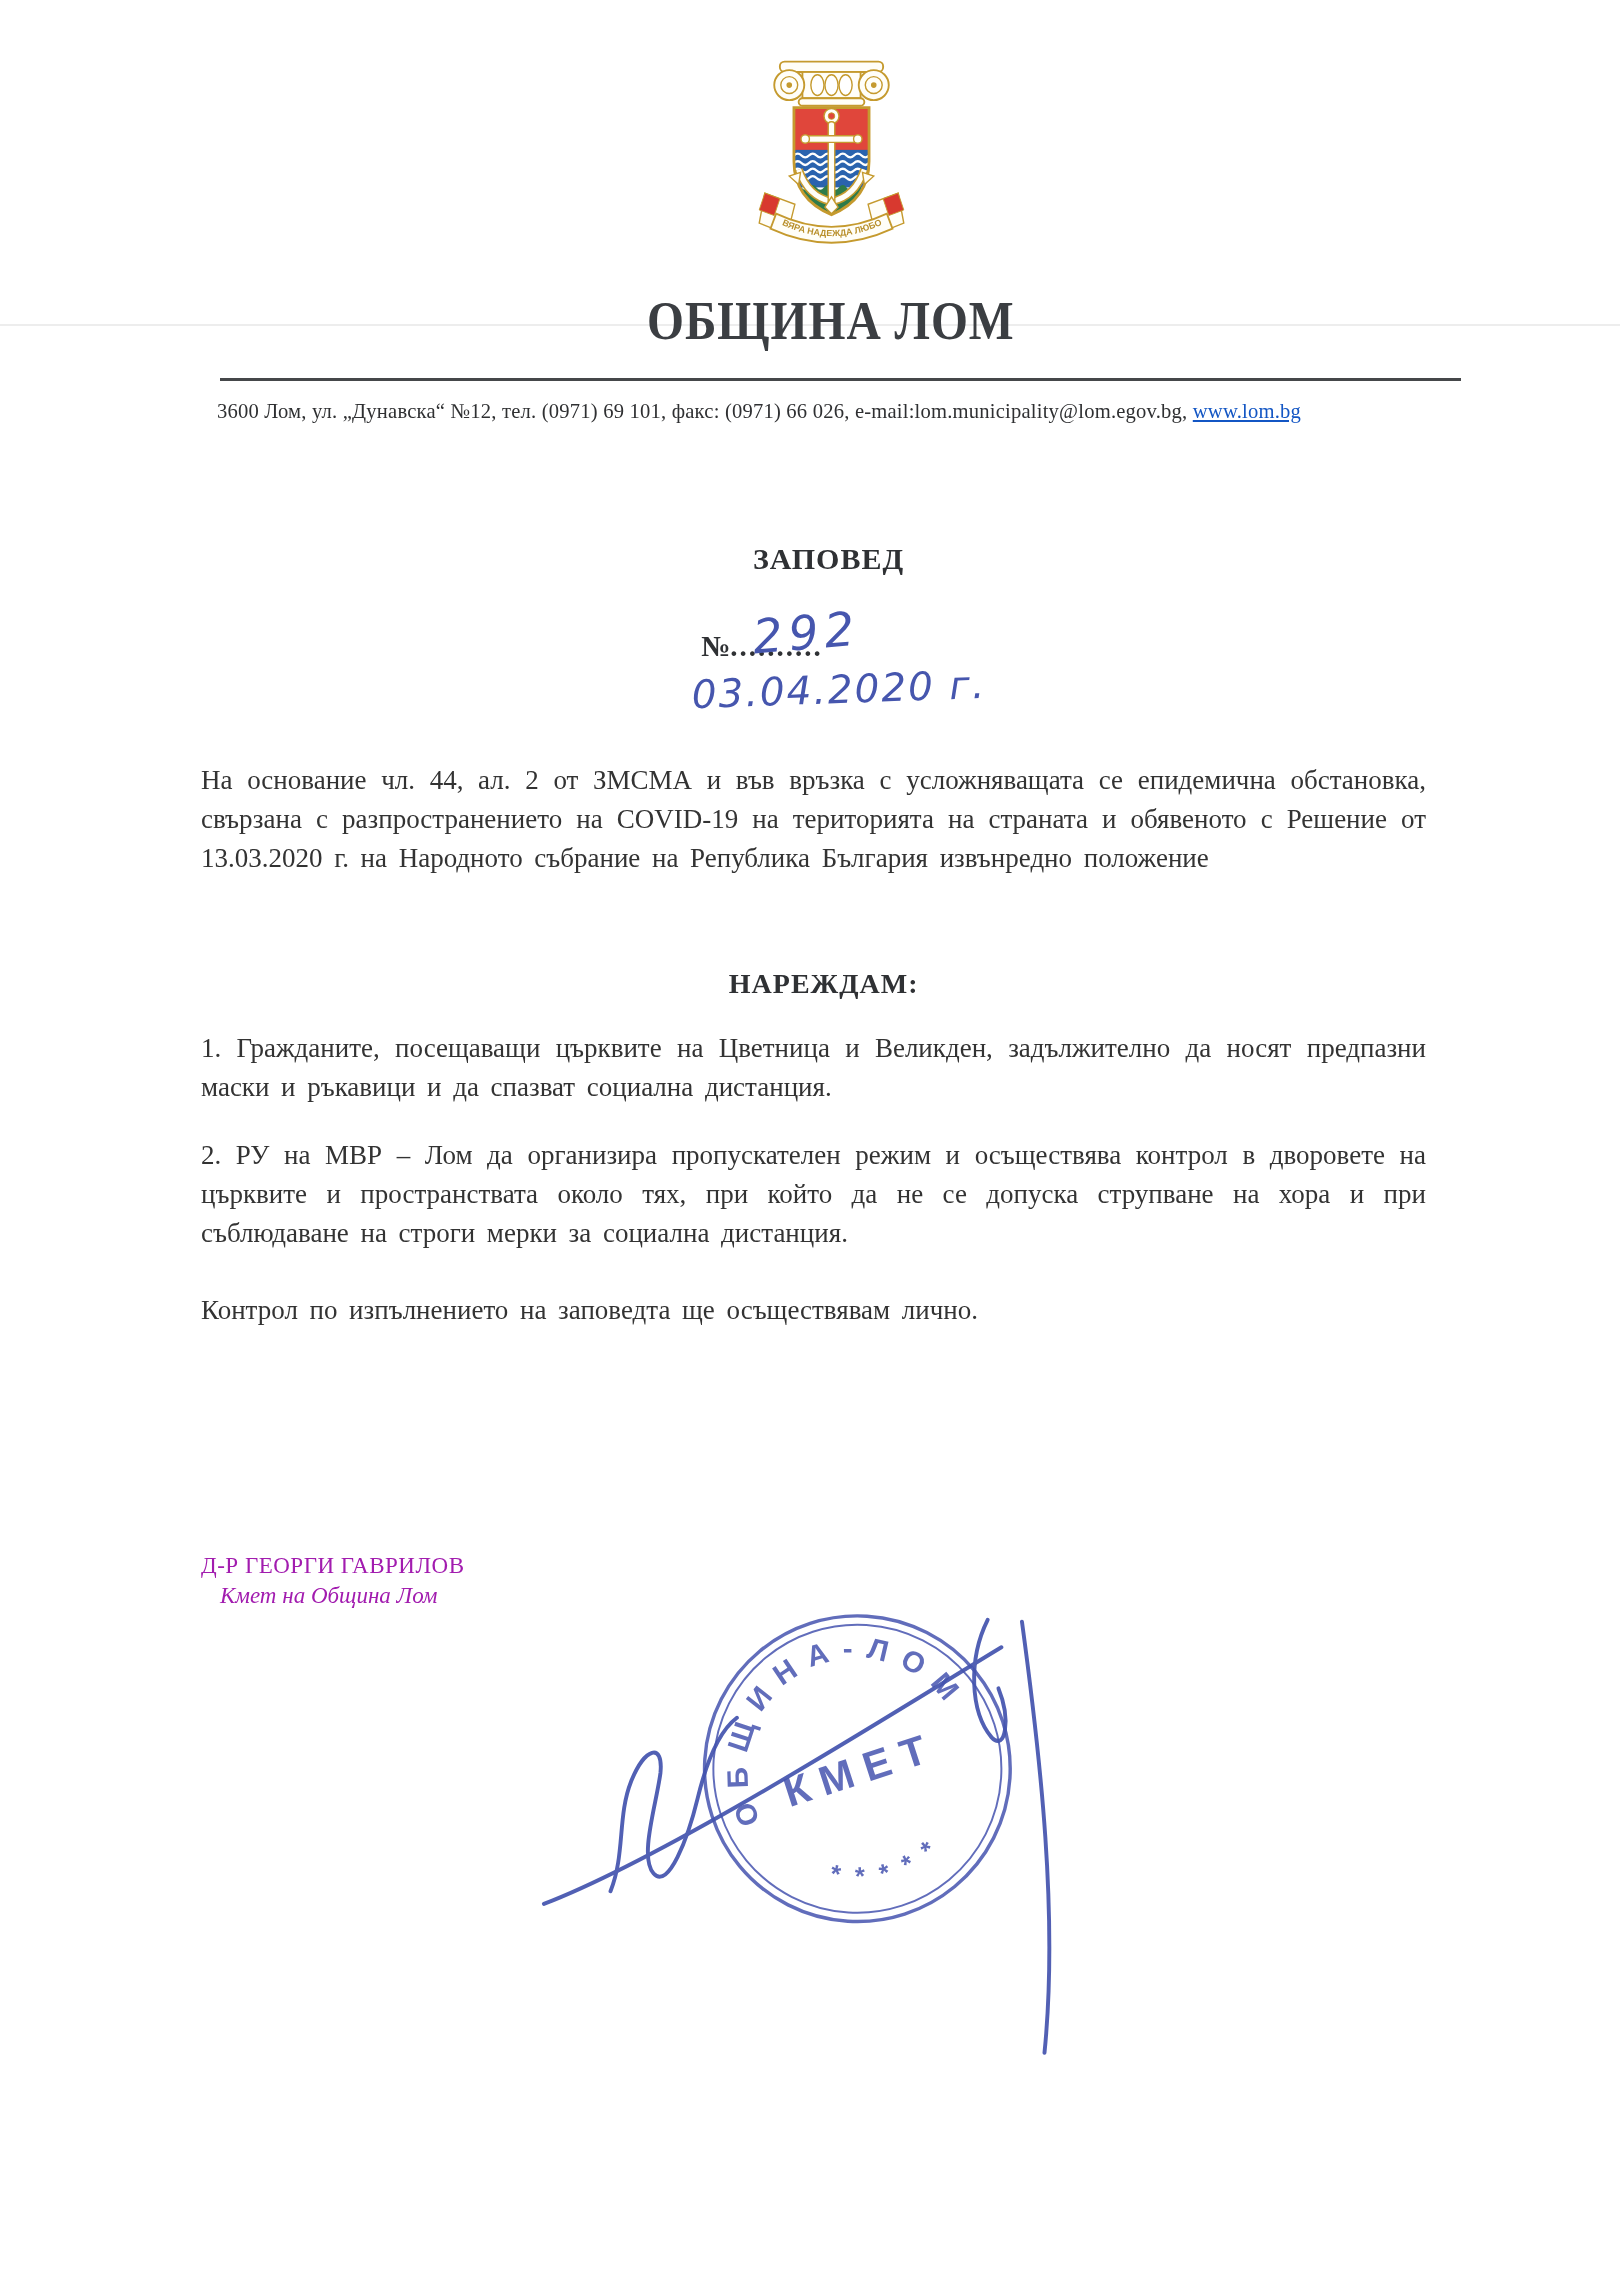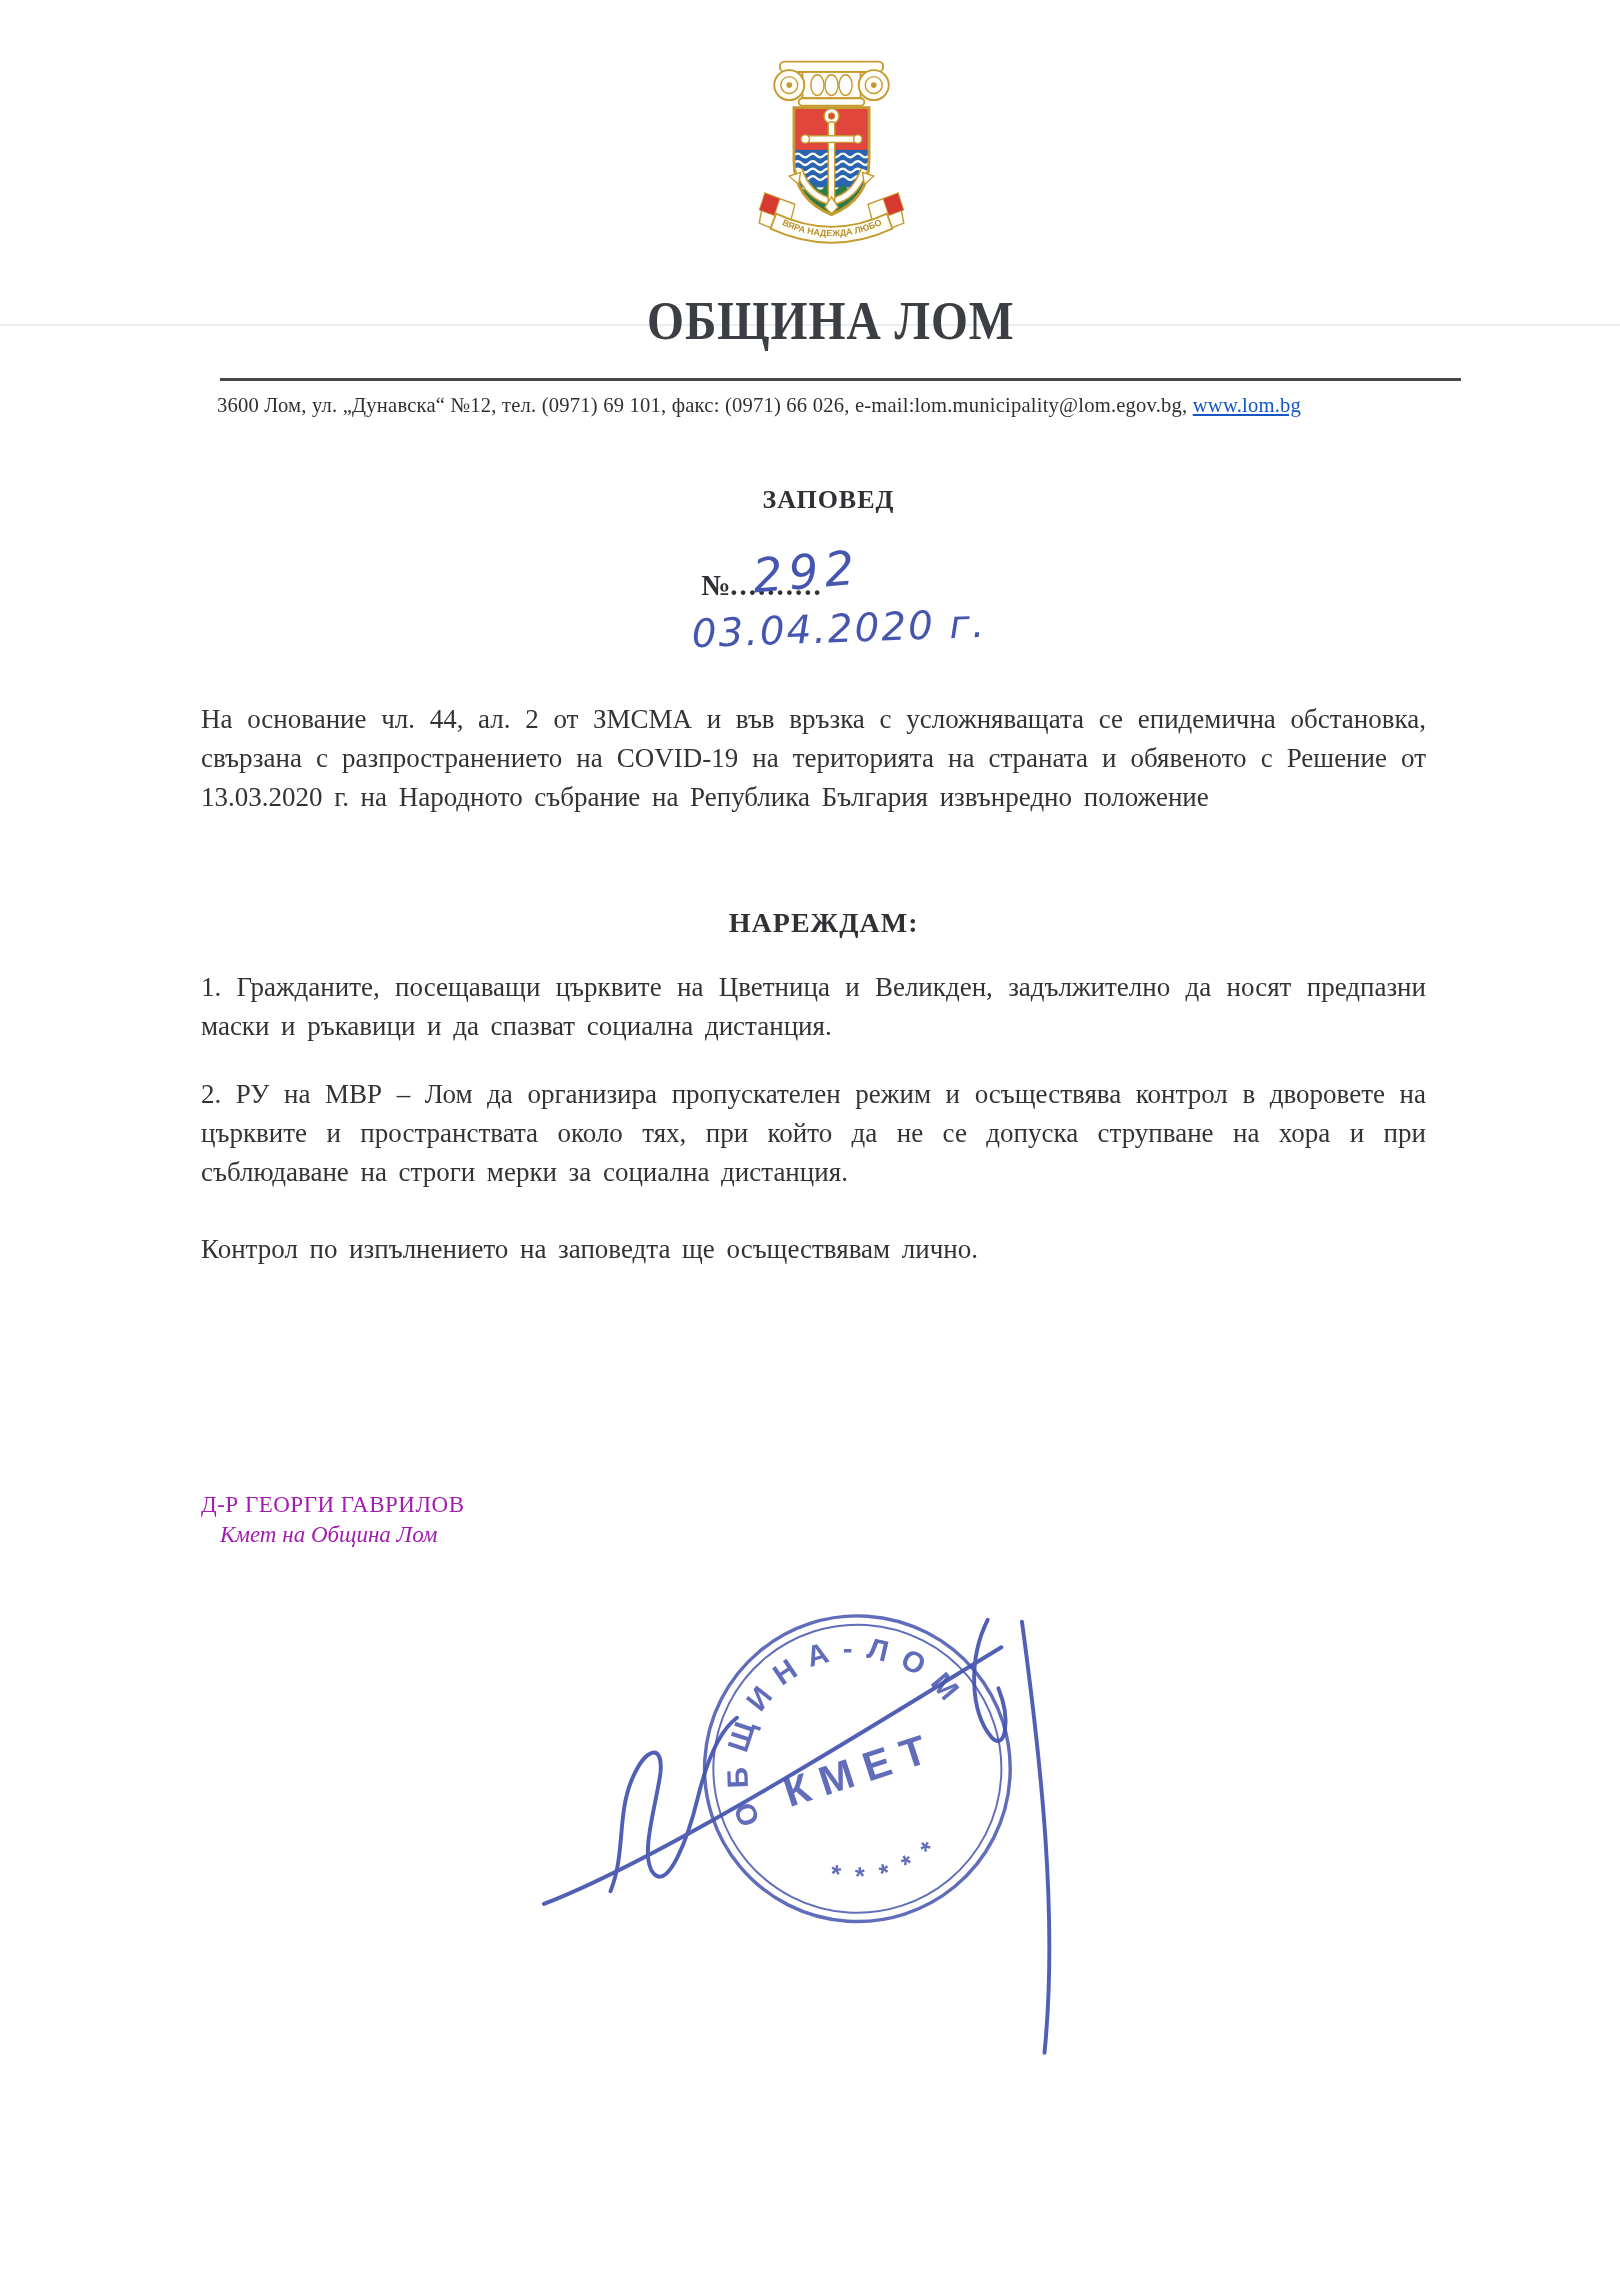--- a/index.html
+++ b/index.html
@@ -18,28 +18,28 @@
   .org-title{
     margin:29px 0 0 0;
     padding-left:43px;
     text-align:center;
     font-size:49px;font-weight:bold;letter-spacing:1px;
     color:#3b3e42;
     transform:scale(.97,1.13);transform-origin:center top;
   }
   .rule{margin:33px 0 0 220px;width:1241px;border:0;border-top:3.9px solid #45474a;}
   .address{
-    margin-top:13px;padding-right:102px;
+    margin-top:19px;padding-right:102px;
     text-align:center;font-size:20.6px;color:#2f3032;
     letter-spacing:0.2px;
   }
   .address a{color:#1356c4;text-decoration:underline;cursor:pointer;}
   .order-title{
-    margin:68px 0 0 0;padding-left:37px;text-align:center;
-    font-size:26px;font-weight:bold;letter-spacing:1px;color:#2f3134;
+    margin:119px 0 0 0;padding-left:37px;text-align:center;
+    font-size:30px;font-weight:bold;letter-spacing:1px;color:#2f3134;
   }
   .order-meta{
     position:relative;width:245px;margin:54px auto 0;
     transform:translateX(13.7px);
     height:102px;
   }
   .no-line{font-size:29px;font-weight:bold;color:#2f3134;white-space:nowrap;}
   .no-dots{letter-spacing:2px;}
   .hand{color:#4656ae;font-family:"DejaVu Sans",sans-serif;font-style:italic;}
   .hand-number{

